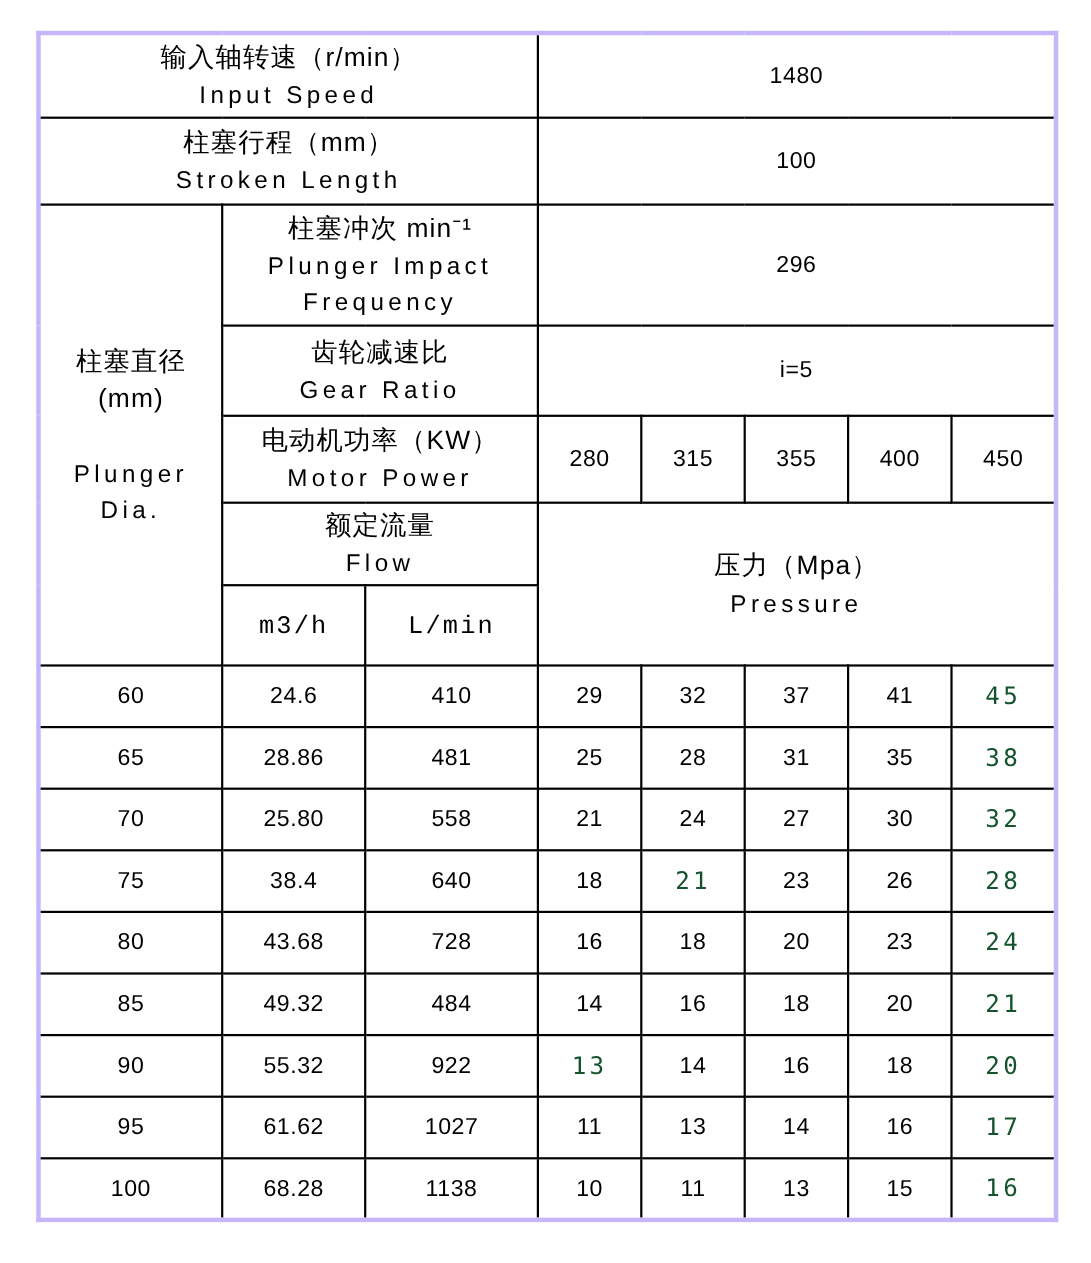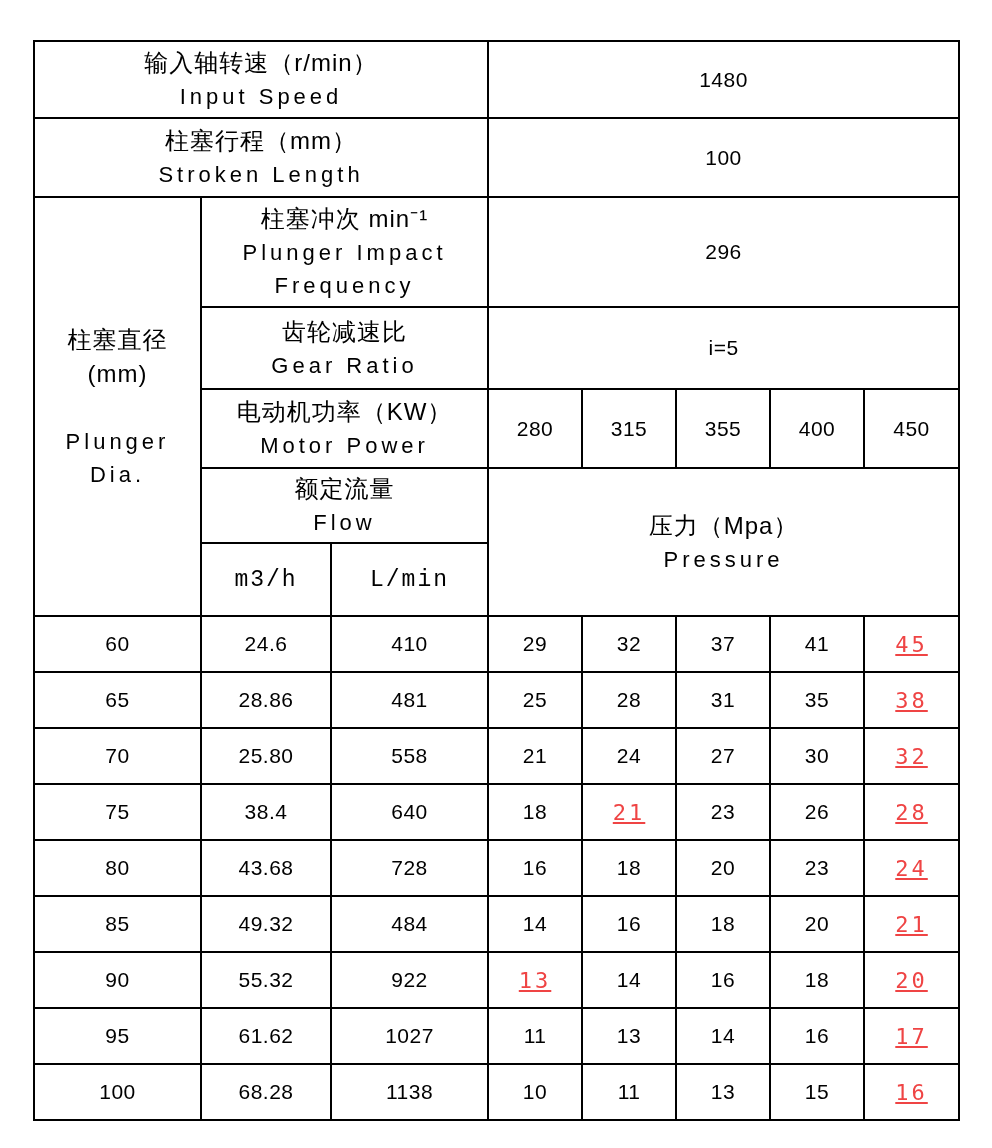--- a/index.html
+++ b/index.html
@@ -10,25 +10,25 @@
     color: #000;
   }
   .canvas {
     position: relative;
     width: 992px; height: 1148px;
     background: #ffffff;
     overflow: hidden;
   }
   table.spec {
     position: absolute;
-    left: 33px; top: 40px;
+    left: 33px; top: 28px;
     width: 925px;
     border-collapse: collapse;
     table-layout: fixed;
-    border: 2px solid #c4b5fd;
+    border: 4px solid #c4b5fd;
   }
   table.spec td {
     border: 2px solid #000;
     text-align: center;
     vertical-align: middle;
     padding: 0;
     overflow: hidden;
   }
   
   tr.r-input   { height: 77px; }
@@ -57,22 +57,21 @@
   .num {
     font-family: "Liberation Sans", sans-serif;
     font-size: 21px;
     letter-spacing: 0.5px;
   }
   .mono, span.mono {
     font-family: "DejaVu Sans Mono", "Liberation Mono", monospace !important;
     font-size: 22px;
     font-weight: 400;
     letter-spacing: 3px;
-    color: #ef4444;
-    text-decoration: underline;
+    color: #14532d;
   }
   .unit-cell {
     font-family: Liberation Mono, monospace;
     font-size: 23px;
     letter-spacing: 2px;
     margin-top: 45px;
   }
   .pd-gap { margin-top: 34px; }
 </style>
 </head>

